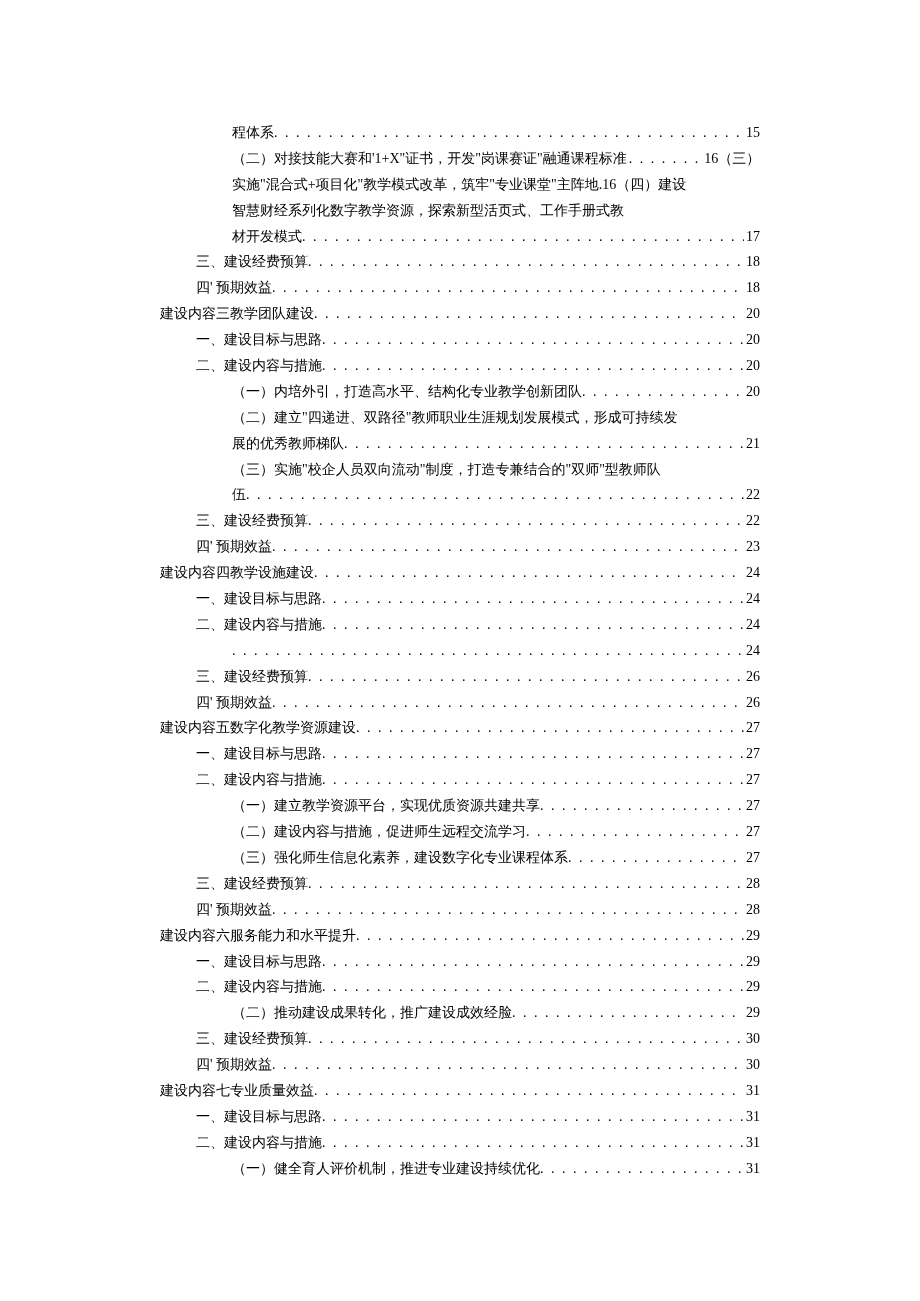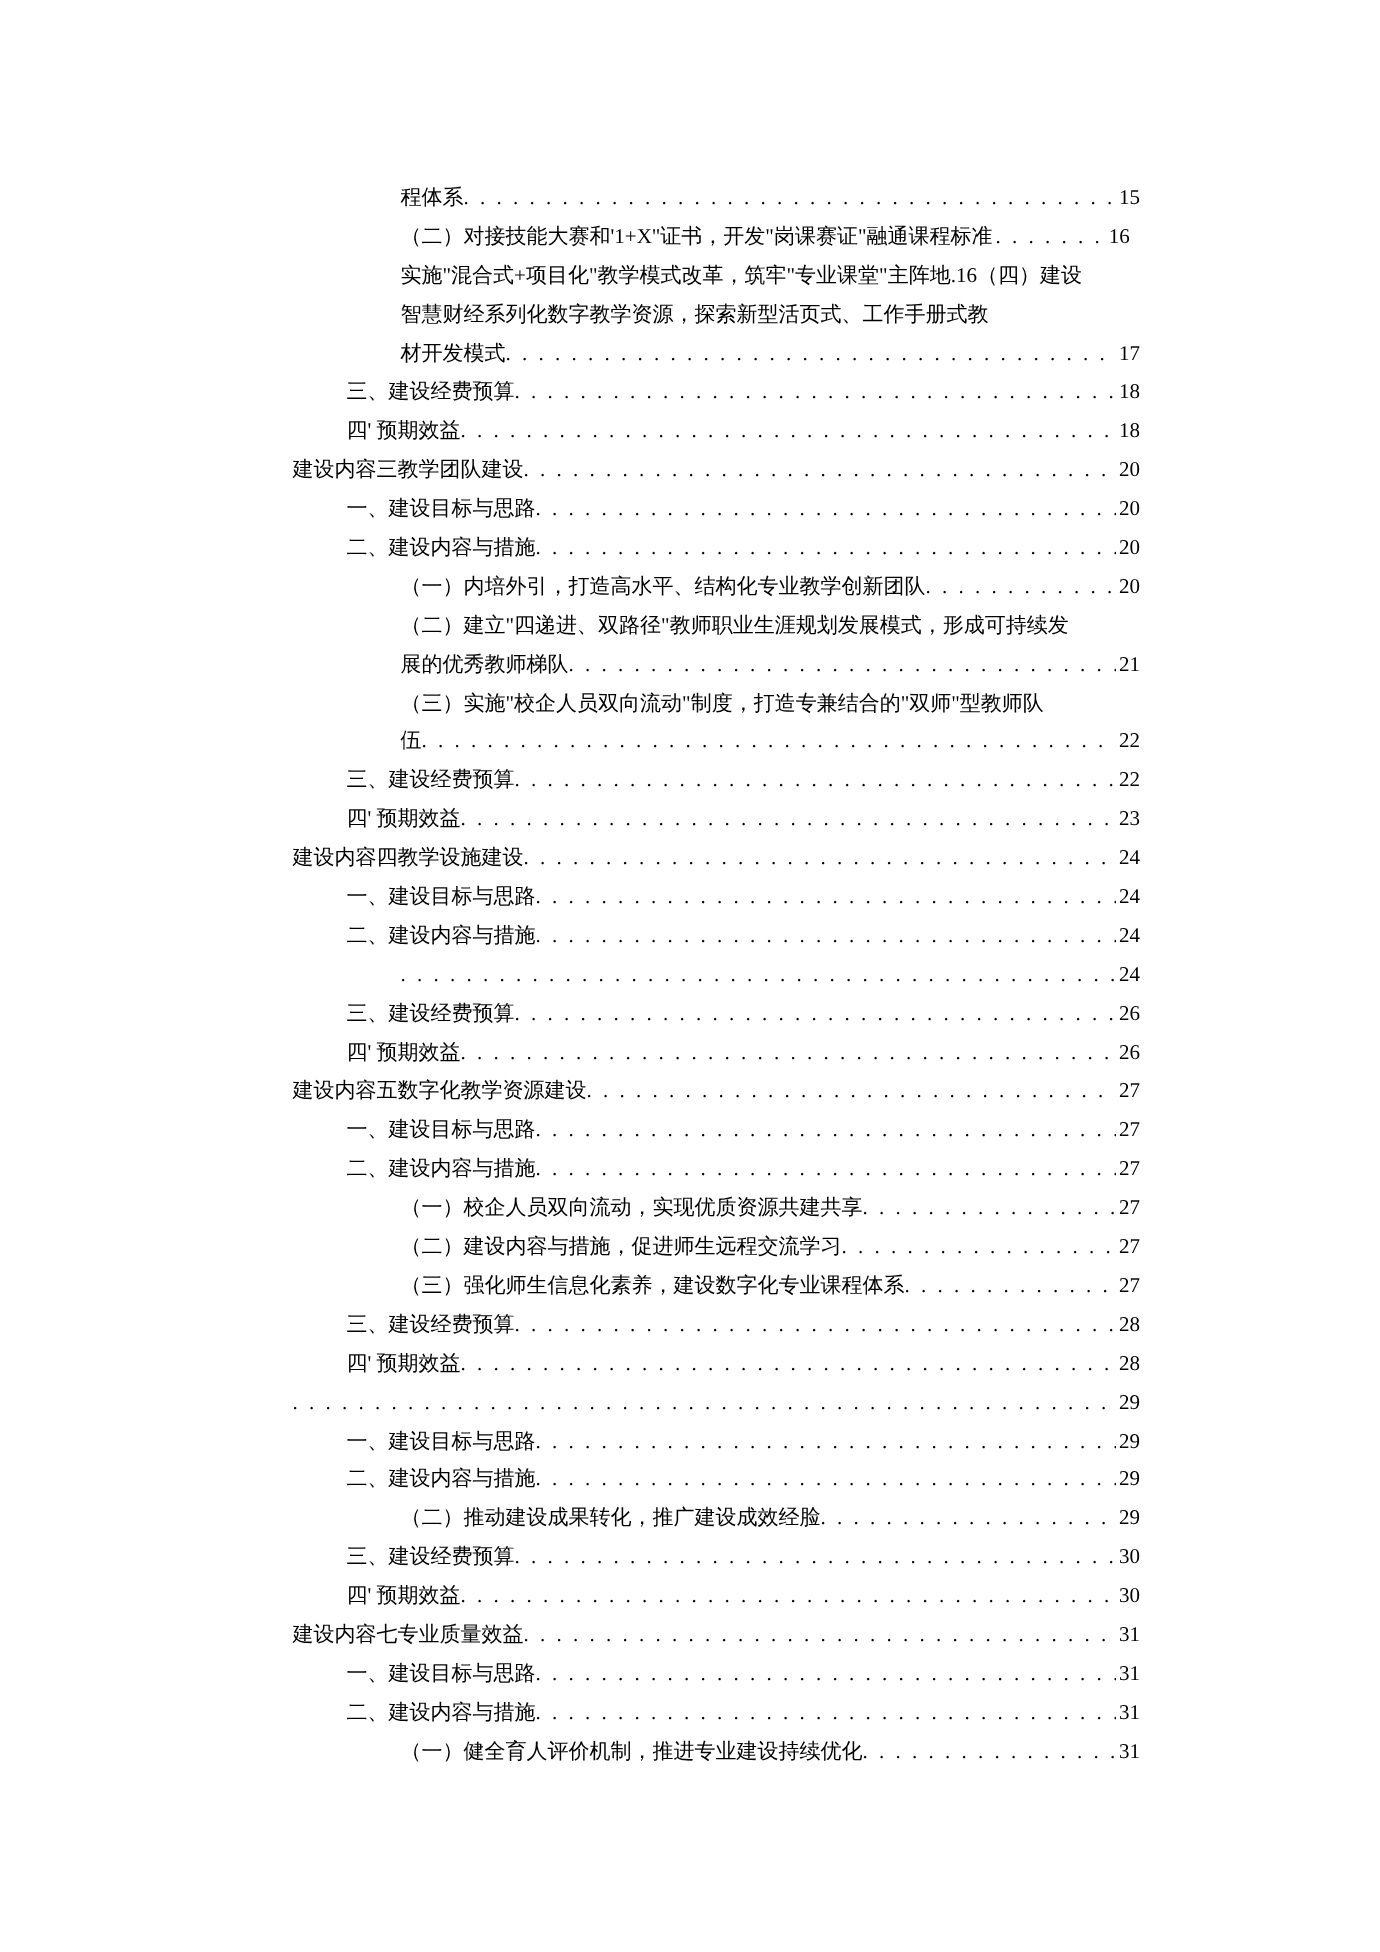--- a/index.html
+++ b/index.html
@@ -13,21 +13,20 @@
       line-height: 1.85;
     }
     .page {
       padding: 120px 160px 80px 160px;
     }
     .toc-line {
       display: flex;
       align-items: flex-end;
       white-space: nowrap;
       overflow: hidden;
-      margin-left: 35px;
     }
     .toc-text {
       flex-shrink: 0;
     }
     .toc-dots {
       flex: 1;
       overflow: hidden;
       letter-spacing: 2px;
       min-width: 8px;
     }
@@ -162,21 +161,21 @@
         <span class="toc-text">一、建设目标与思路</span>
         <span class="toc-dots"></span>
         <span class="toc-page">27</span>
       </div>
       <div class="toc-line indent-1">
         <span class="toc-text">二、建设内容与措施</span>
         <span class="toc-dots"></span>
         <span class="toc-page">27</span>
       </div>
       <div class="toc-line indent-2">
-        <span class="toc-text">（一）校企人员双向流动，实现优质资源共建共享</span>
+        <span class="toc-text">（一）建立教学资源平台，实现优质资源共建共享</span>
         <span class="toc-dots"></span>
         <span class="toc-page">27</span>
       </div>
       <div class="toc-line indent-2">
         <span class="toc-text">（二）建设内容与措施，促进师生远程交流学习</span>
         <span class="toc-dots"></span>
         <span class="toc-page">27</span>
       </div>
       <div class="toc-line indent-2">
         <span class="toc-text">（三）强化师生信息化素养，建设数字化专业课程体系</span>
@@ -187,20 +186,21 @@
         <span class="toc-text">三、建设经费预算</span>
         <span class="toc-dots"></span>
         <span class="toc-page">28</span>
       </div>
       <div class="toc-line indent-1">
         <span class="toc-text">四' 预期效益</span>
         <span class="toc-dots"></span>
         <span class="toc-page">28</span>
       </div>
       <div class="toc-line indent-0">
+        <span class="toc-text">建设内容六服务能力和水平提升</span>
         <span class="toc-dots"></span>
         <span class="toc-page">29</span>
       </div>
       <div class="toc-line indent-1">
         <span class="toc-text">一、建设目标与思路</span>
         <span class="toc-dots"></span>
         <span class="toc-page">29</span>
       </div>
       <div class="toc-line indent-1">
         <span class="toc-text">二、建设内容与措施</span>

